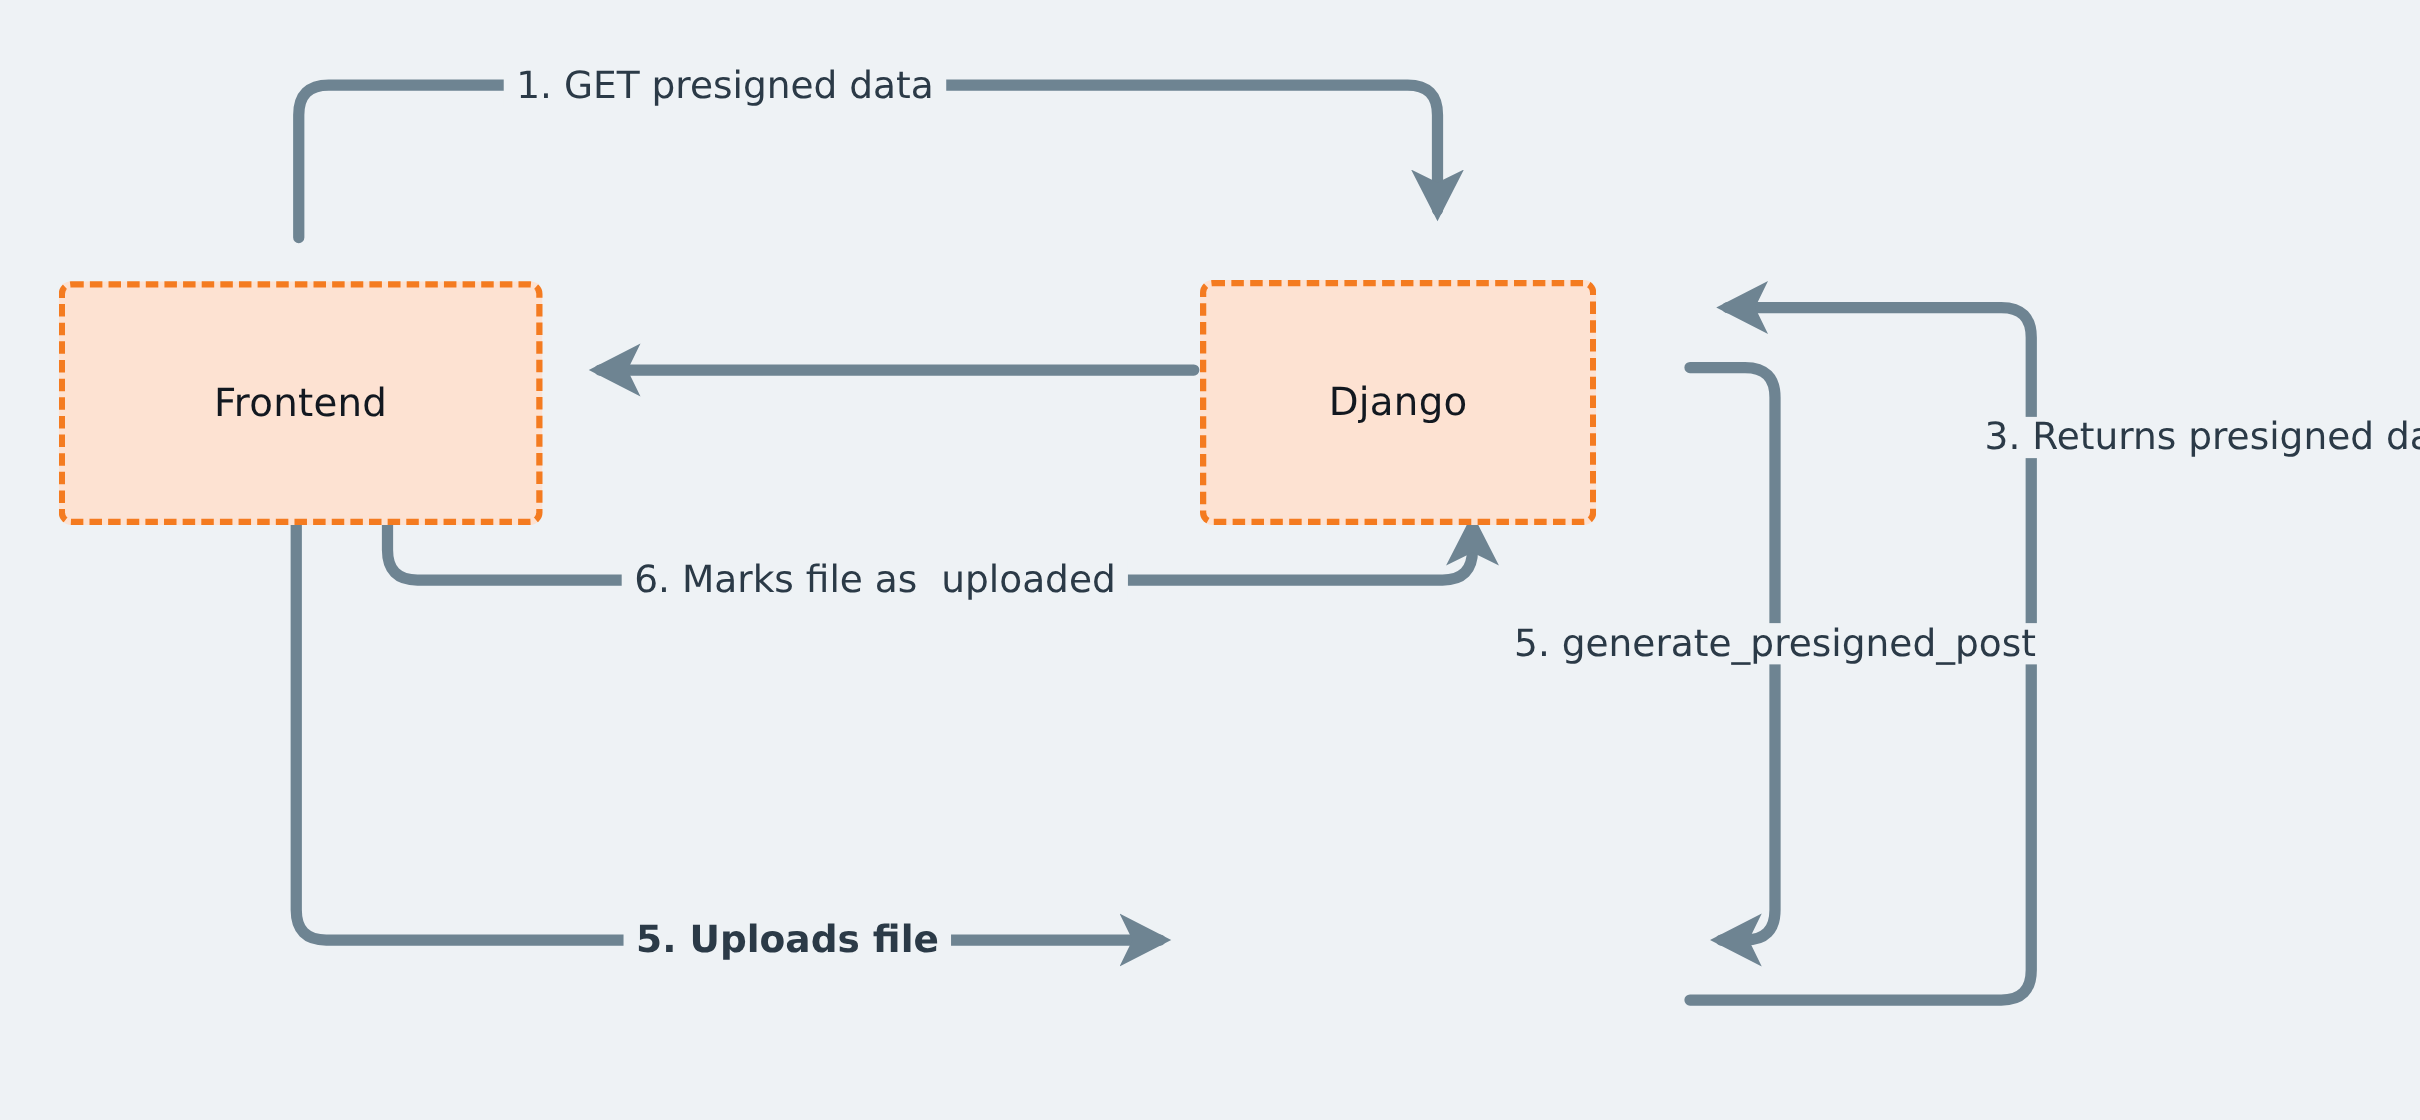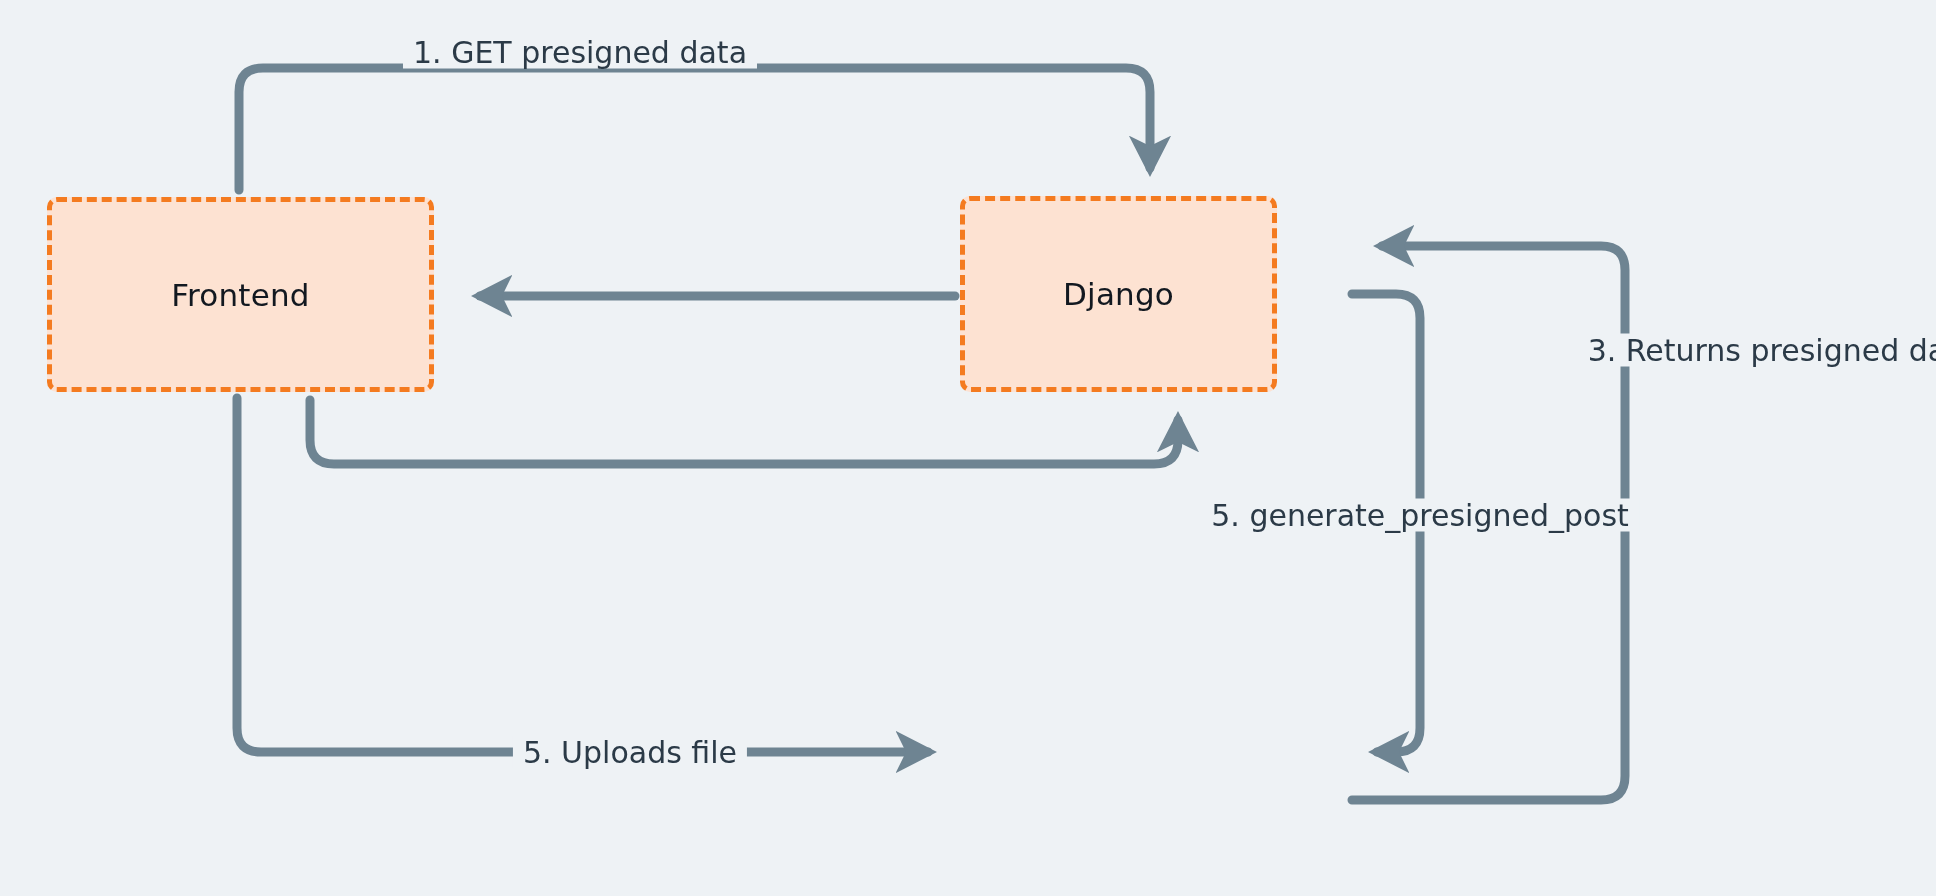--- a/index.html
+++ b/index.html
@@ -29,20 +29,21 @@
   }
   .node {
     position: absolute;
     box-sizing: border-box;
     background: #fde2d2;
     border: 5px dashed #f47b20;
     border-radius: 10px;
     display: flex;
     align-items: center;
     justify-content: center;
+    margin-top: 28px;
   }
   .node-label {
     font-size: 31px;
     color: #121820;
     letter-spacing: 0.2px;
     white-space: pre;
   }
   .edge-label {
     position: absolute;
     transform: translate(-50%, -50%);
@@ -81,23 +82,24 @@
 
   <div class="node" style="left:47px; top:197px; width:387px; height:195px;">
     <span class="node-label">Frontend</span>
   </div>
 
   <div class="node" style="left:960px; top:196px; width:317px; height:196px;">
     <span class="node-label">Django</span>
   </div>
 
 
-  <div class="edge-label" style="left:580px; top:52px;">1. GET presigned data</div>
+  <div class="edge-label" style="left:580px; top:69px;">1. GET presigned data</div>
 
   <div class="edge-label" style="left:1420px; top:515px;">5. generate_presigned_post</div>
 
   <div class="edge-label" style="left:1782px; top:350px;">3. Returns presigned data</div>
 
 
-  <div class="edge-label" style="left:630px; top:752px;">5. Uploads file</div>
+  <div class="edge-label" style="left:630px; top:752px;font-weight:bold;">5. Uploads file</div>
 
+  <div class="edge-label" style="left:700px; top:464px;">6. Marks file as  uploaded</div>
 
 </div>
 
 </body></html>

